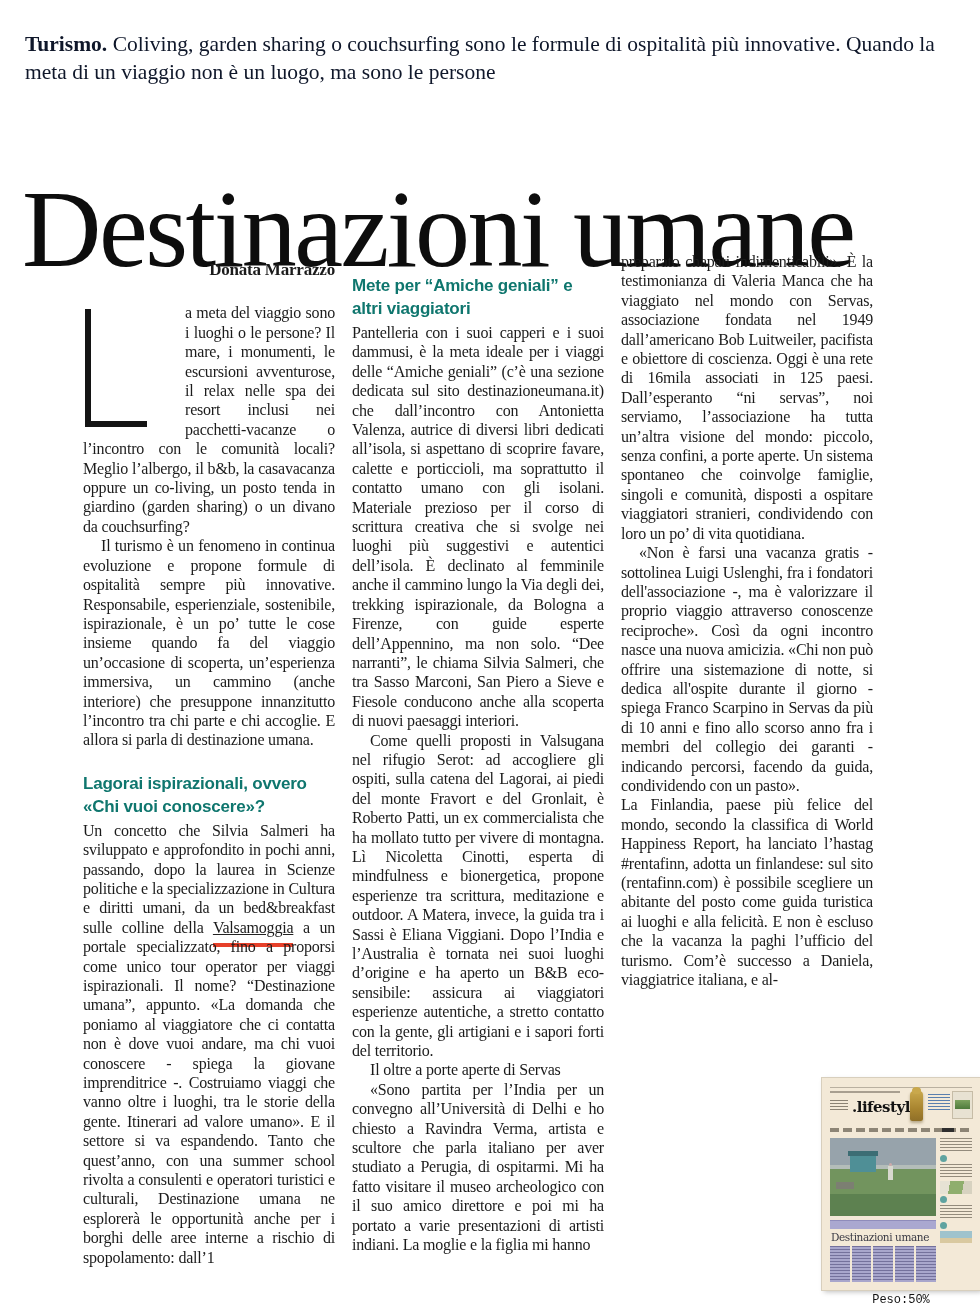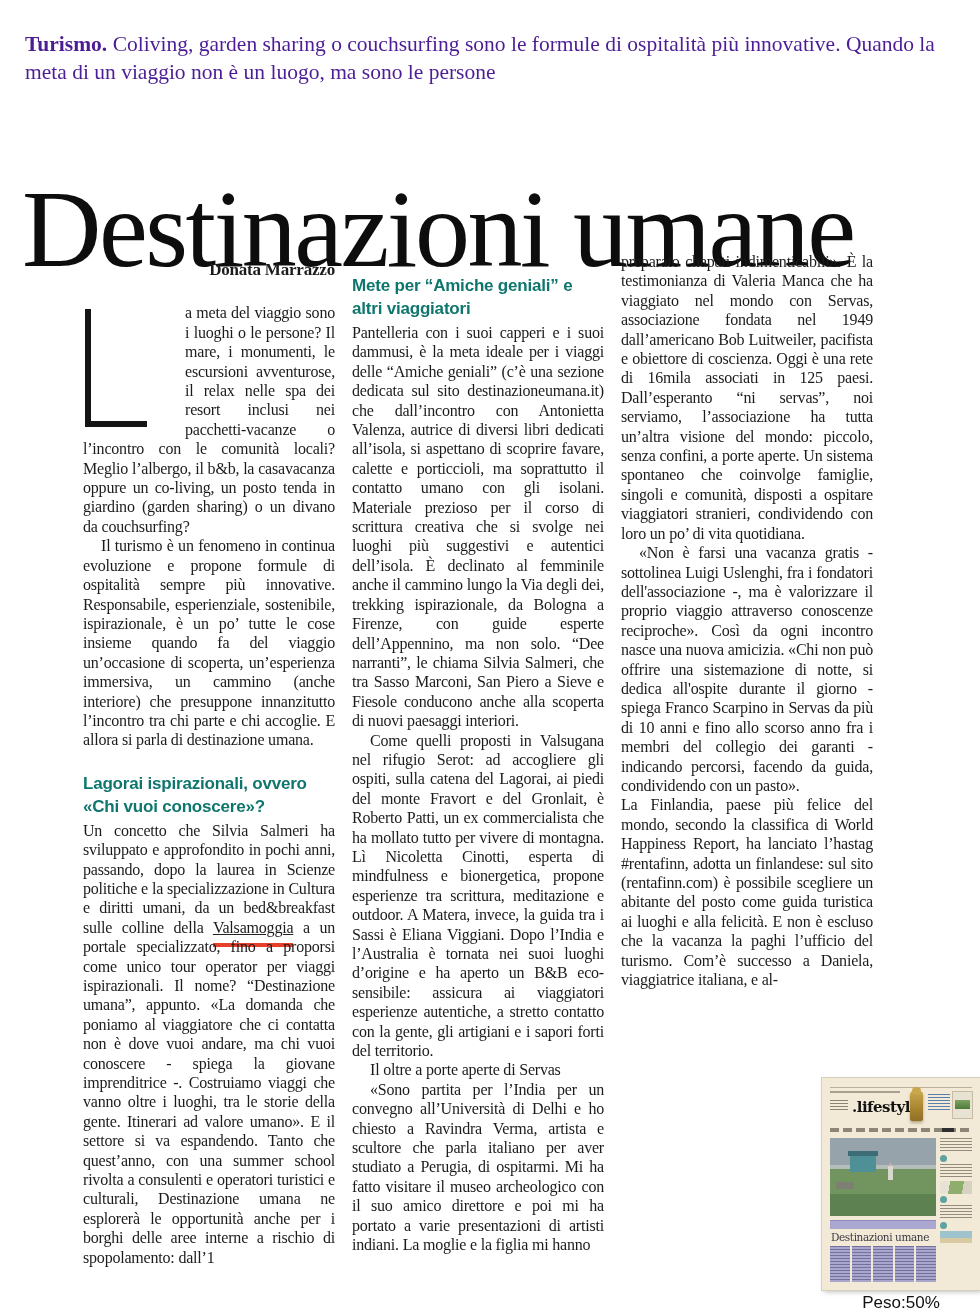--- a/index.html
+++ b/index.html
@@ -3,21 +3,21 @@
 <meta charset="utf-8">
 <style>
   html,body{margin:0;padding:0;}
   body{
     width:980px;height:1312px;position:relative;background:#ffffff;
     font-family:"Liberation Serif", serif;color:#121212;overflow:hidden;
   }
   
   .kicker{
     position:absolute;left:25px;top:8px;width:920px;
-    font-size:21.5px;line-height:28px;color:#4c1d95;
+    font-size:21.5px;line-height:28px;color:#0f172a;
   }
   .kicker b{font-weight:bold;}
   
   .headline{
     position:absolute;left:22px;top:96px;width:958px;
     font-size:110px;line-height:118px;letter-spacing:-2.5px;
     font-weight:normal;color:#0d0d0d;white-space:nowrap;
   }
   
   .cols{
@@ -97,21 +97,21 @@
   .t-cols .tc{flex:1;background:#a8a6cc;
     background-image:repeating-linear-gradient(#74719c 0 1px, transparent 1px 3px);}
   .t-side{position:absolute;left:118px;top:60px;width:32px;height:144px;}
   .t-side .s-text{height:14px;margin-bottom:3px;
     background:repeating-linear-gradient(#938b7c 0 1px, transparent 1px 3px);}
   .t-side .s-dot{width:7px;height:7px;border-radius:50%;background:#5fa3a0;margin:2px 0;}
   .t-side .s-map{height:13px;background:linear-gradient(100deg,#e6e2d4 30%,#8fae6d 30% 70%,#d7d2c0 70%);margin:2px 0;}
   .t-side .s-beach{height:12px;background:linear-gradient(180deg,#9fc3cd 55%,#d9c9a0 55%);margin-top:2px;}
   .t-weight{
     position:absolute;left:822px;top:1293px;width:158px;text-align:center;
-    font-family:Liberation Sans, sans-serif;font-size:17px;color:#111;
+    font-family:Liberation Mono, monospace;font-size:12px;color:#111;
   }
 </style>
 </head>
 <body>
 
 <p class="kicker"><b>Turismo.</b><span> Coliving, garden sharing o couchsurfing sono le formule di ospitalità più innovative. Quando la meta di un viaggio non è un luogo, ma sono le persone</span></p>
 
 <h1 class="headline">Destinazioni umane</h1>
 
 <div class="cols">

